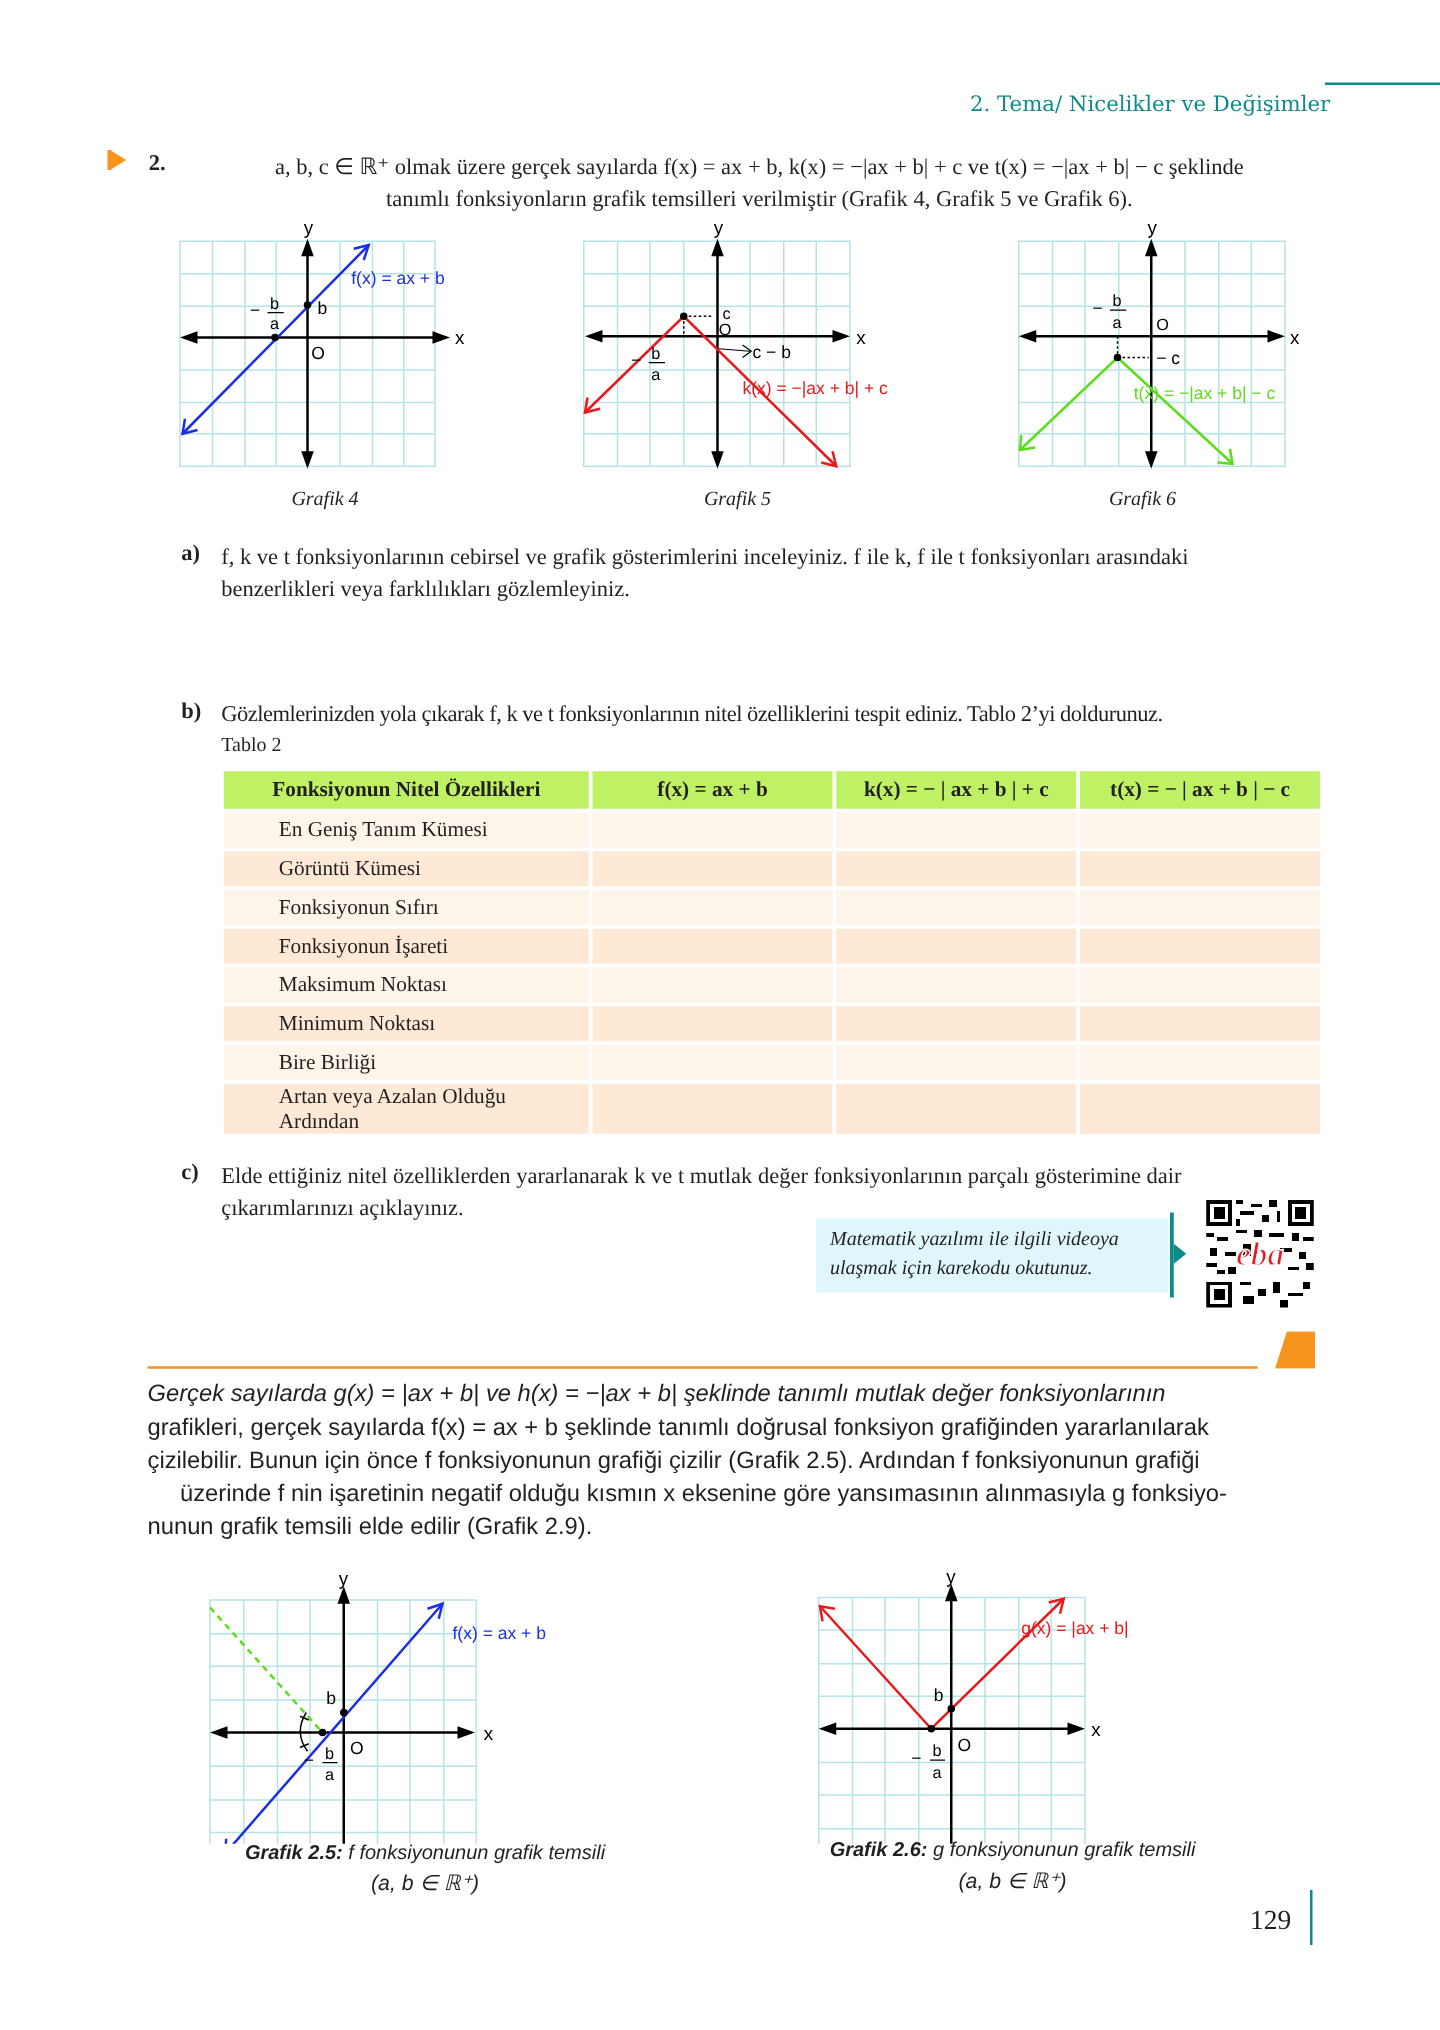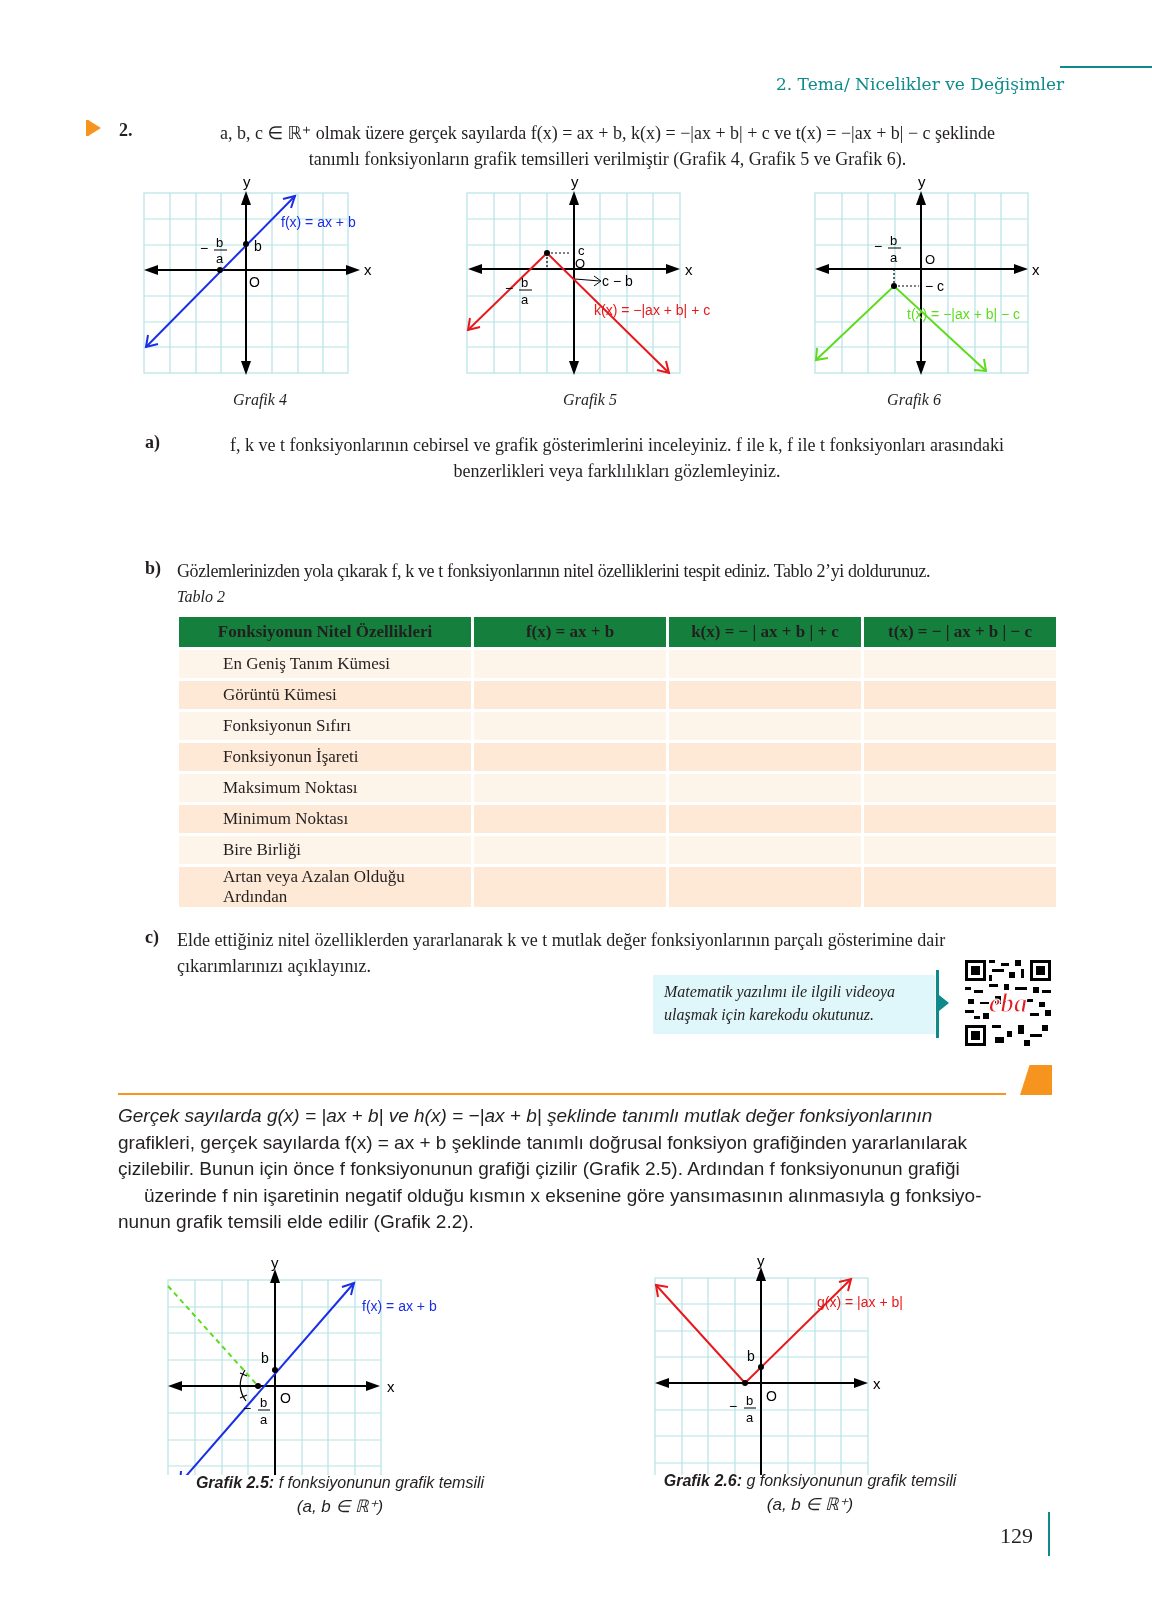--- a/index.html
+++ b/index.html
@@ -11,21 +11,21 @@
   .q-arrow { left: 88px; top: 120px; width: 0; height: 0; border-top: 8px solid transparent; border-bottom: 8px solid transparent; border-left: 13px solid #f7941d; }
   .q-arrow-bar { left: 86px; top: 120px; width: 3px; height: 16px; background: #f7941d; }
   .q-num { left: 119px; top: 120px; font-size: 18px; font-weight: bold; }
   .para { font-size: 18px; line-height: 26px; text-align: center; }
   .q-text { left: 150px; top: 120px; width: 915px; }
   .chart { position: absolute; }
   .caption { font-style: italic; font-size: 16px; text-align: center; }
   .sub-label { font-weight: bold; font-size: 18px; }
   .sub-text { font-size: 18px; line-height: 26px; }
   table.tablo { position: absolute; left: 176px; top: 614px; width: 883px; border-collapse: separate; border-spacing: 3px 3px; font-size: 17px; }
-  table.tablo th { background: #15803d; height: 30px; font-weight: bold; text-align: center; padding: 0 6px; font-size: 17px; }
+  table.tablo th { background: #bef264; height: 30px; font-weight: bold; text-align: center; padding: 0 6px; font-size: 17px; }
   table.tablo td { height: 28px; padding: 0 8px; }
   table.tablo tr.odd td { background: #fdf4ea; }
   table.tablo tr.even td { background: #fde9d6; }
   table.tablo td.label { text-align: left; padding-left: 44px; }
   .qr-box { left: 653px; top: 975px; width: 282px; height: 59px; background: #dff7fa; }
   .qr-text { left: 664px; top: 980px; font-size: 16px; font-style: italic; line-height: 23px; width: 270px; }
   .qr-bar { left: 936px; top: 970px; width: 3px; height: 68px; background: #0e8a8a; }
   .qr-tri { left: 939px; top: 995px; width: 0; height: 0; border-top: 8px solid transparent; border-bottom: 8px solid transparent; border-left: 10px solid #0e8a8a; }
   .qr { left: 965px; top: 960px; width: 86px; height: 86px; }
   .orange-rule { left: 118px; top: 1093px; width: 888px; height: 2px; background: #f7941d; }
@@ -172,28 +172,28 @@
   <text x="150" y="116" font-size="14">− c</text>
   <text x="99" y="76" font-size="14">−</text>
   <text x="115" y="70" font-size="13">b</text>
   <line x1="113" y1="73" x2="126" y2="73" stroke="#000" stroke-width="1"></line>
   <text x="115" y="87" font-size="13">a</text>
   <text x="132" y="144" font-size="14" fill="#5ddc1e">t(x) = −|ax + b| − c</text>
 </svg>
 <div class="abs caption" style="left:864px; top:391px; width:100px;">Grafik 6</div>
 
 <div class="abs sub-label" style="left:145px; top:432px;">a)</div>
-<div class="abs sub-text" style="left:177px; top:432px; width:880px;text-align:center;">
+<div class="abs sub-text" style="left:177px; top:432px; width:880px;">
   <div style="white-space:nowrap;">f, k ve t fonksiyonlarının cebirsel ve grafik gösterimlerini inceleyiniz. f ile k, f ile t fonksiyonları arasındaki</div>
   <div>benzerlikleri veya farklılıkları gözlemleyiniz.</div>
 </div>
 
 <div class="abs sub-label" style="left:145px; top:558px;">b)</div>
 <div class="abs sub-text" style="left:177px; top:558px; white-space:nowrap; letter-spacing:-0.4px;">Gözlemlerinizden yola çıkarak f, k ve t fonksiyonlarının nitel özelliklerini tespit ediniz. Tablo 2’yi doldurunuz.</div>
-<div class="abs" style="left:177px; top:588px; font-style:italic; font-size:16px;">Tablo 2</div>
+<div class="abs" style="left:177px; top:588px; font-size:16px;">Tablo 2</div>
 
 <table class="tablo">
   <thead>
     <tr>
       <th style="width:290px;">Fonksiyonun Nitel Özellikleri</th>
       <th style="width:190px;">f(x) = ax + b</th>
       <th style="width:190px;">k(x) = − | ax + b | + c</th>
       <th style="width:190px;">t(x) = − | ax + b | − c</th>
     </tr>
   </thead>
@@ -310,21 +310,21 @@
 </svg>
 
 <div class="abs orange-rule"></div>
 <div class="abs orange-tab"></div>
 
 <div class="abs sans-para">
   <div style="white-space:nowrap;font-style:italic;">Gerçek sayılarda g(x) = |ax + b| ve h(x) = −|ax + b| şeklinde tanımlı mutlak değer fonksiyonlarının</div>
   <div style="white-space:nowrap;">grafikleri, gerçek sayılarda f(x) = ax + b şeklinde tanımlı doğrusal fonksiyon grafiğinden yararlanılarak</div>
   <div style="white-space:nowrap;">çizilebilir. Bunun için önce f fonksiyonunun grafiği çizilir (Grafik 2.5). Ardından f fonksiyonunun grafiği</div>
   <div style="white-space:nowrap;margin-left:26px;">üzerinde f nin işaretinin negatif olduğu kısmın x eksenine göre yansımasının alınmasıyla g fonksiyo-</div>
-  <div style="white-space:nowrap;">nunun grafik temsili elde edilir (Grafik 2.2).</div>
+  <div style="white-space:nowrap;">nunun grafik temsili elde edilir (Grafik 2.9).</div>
 </div>
 
 <svg class="chart" style="left:150px; top:1255px;" width="320" height="220" viewBox="0 0 320 220">
   <g stroke="#b6e3e6" stroke-width="1.2" fill="none">
     <rect x="18" y="25" width="213" height="212"></rect>
     <line x1="45" y1="25" x2="45" y2="237"></line>
       <line x1="72" y1="25" x2="72" y2="237"></line>
       <line x1="98" y1="25" x2="98" y2="237"></line>
     <line x1="152" y1="25" x2="152" y2="237"></line>
       <line x1="178" y1="25" x2="178" y2="237"></line>

